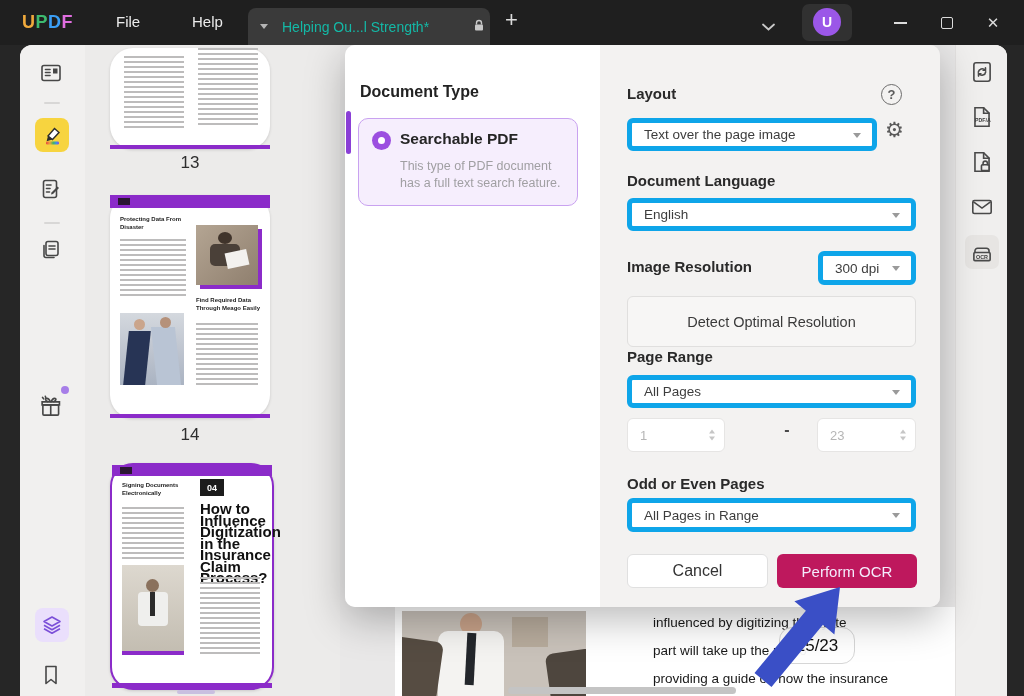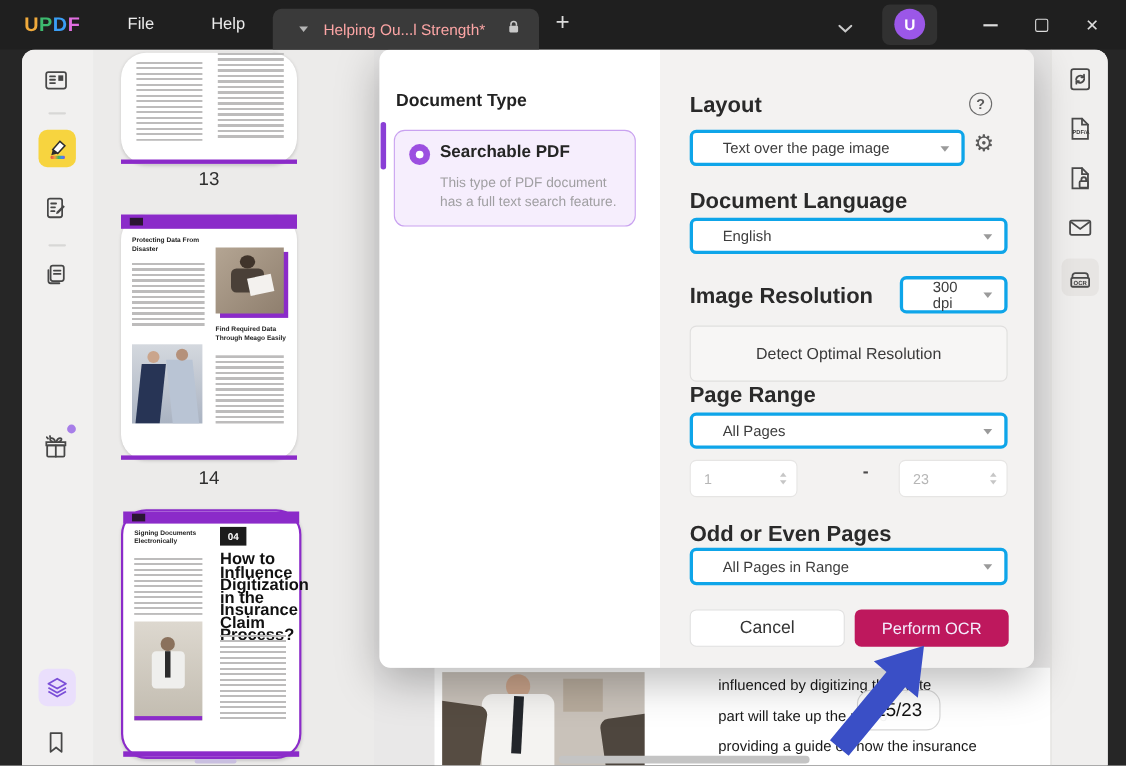--- a/index.html
+++ b/index.html
@@ -5,21 +5,21 @@
   * { margin:0; padding:0; box-sizing:border-box; }
   html,body { width:1024px; height:696px; }
   body { position:relative; font-family:"Liberation Sans",sans-serif; background:#262626; overflow:hidden; }
 
   
   .titlebar { position:absolute; left:0; top:0; width:1024px; height:45px; background:#1f1f1f; z-index:80; }
   .logo { position:absolute; left:22px; top:12px; font-size:18px; font-weight:800; letter-spacing:.5px; }
   .logo .l0{color:#f0aa3c}.logo .l1{color:#3dba6f}.logo .l2{color:#3a9ef5}.logo .l3{color:#e06ee0}
   .menu { position:absolute; top:13px; font-size:15px; color:#ececec; cursor:default; }
   .menu-file{ left:116px; } .menu-help{ left:192px; }
-  .tab { position:absolute; left:248px; top:8px; width:242px; height:37px; background:#3a3a3a; border-radius:8px 8px 0 0; display:flex; align-items:center; padding:0 16px; color:#fca5a5; }
+  .tab { position:absolute; left:248px; top:8px; width:242px; height:37px; background:#3a3a3a; border-radius:8px 8px 0 0; display:flex; align-items:center; padding:0 4px; color:#14b8a6; }
   .tab-chev { width:0; height:0; border-left:4.5px solid transparent; border-right:4.5px solid transparent; border-top:5.5px solid #b5b5b5; margin:0 14px 0 8px; }
   .tab-title { font-size:14px; white-space:nowrap; overflow:hidden; flex:1; }
   .tab-lock { margin-left:8px; }
   .newtab { position:absolute; left:505px; top:7px; font-size:22px; color:#dcdcdc; font-weight:300; }
   .tb-chevdown { position:absolute; left:762px; top:17px; }
   .avatar-box { position:absolute; left:802px; top:4px; width:50px; height:37px; background:#313131; border-radius:7px; }
   .avatar { position:absolute; left:11px; top:4px; width:28px; height:28px; border-radius:50%; background:#9b57e8; color:#fff; font-size:14px; font-weight:700; display:flex; align-items:center; justify-content:center; }
   .win-btn { position:absolute; top:0; width:40px; height:45px; display:flex; align-items:center; justify-content:center; color:#dcdcdc; }
   .win-min{ left:880px; } .win-max{ left:927px; } .win-close{ left:973px; font-size:15px; }
   .min-glyph { width:13px; height:2px; background:#dcdcdc; }
@@ -59,22 +59,22 @@
   .opt-card { position:absolute; left:13px; width:220px; border-radius:10px; }
   .opt-selected { top:73px; height:88px; background:#f6eefd; border:1.5px solid #c9a2f0; }
   .opt-plain { top:175px; height:101px; background:#f7f6f6; }
   .radio { position:absolute; left:13px; top:12px; width:19px; height:19px; border-radius:50%; }
   .radio-on { background:#9c4fe0; }
   .radio-on::after { content:""; position:absolute; left:6px; top:6px; width:7px; height:7px; border-radius:50%; background:#fff; }
   .radio-off { background:#fff; border:1.5px solid #dcdcdc; }
   .opt-title { position:absolute; left:41px; top:11px; font-size:15.5px; font-weight:700; color:#252525; }
   .opt-desc { position:absolute; left:41px; top:39px; width:172px; font-size:12.5px; color:#a09fa2; line-height:16.5px; }
 
-  .rp-label { position:absolute; font-size:20px; font-weight:700; color:#2a2a2a; }
-  .sel { position:absolute; background:#fff; border:3px solid #0ea5e9; border-radius:6px; display:flex; align-items:center; padding:0 27px; font-size:13.5px; color:#3d3d3d; }
+  .rp-label { position:absolute; font-size:15px; font-weight:700; color:#2a2a2a; }
+  .sel { position:absolute; background:#fff; border:5px solid #0ea5e9; border-radius:6px; display:flex; align-items:center; padding:0 12px; font-size:13.5px; color:#3d3d3d; }
   .sel .tri { position:absolute; right:11px; top:50%; margin-top:-2px; width:0; height:0; border-left:4px solid transparent; border-right:4px solid transparent; border-top:5px solid #9a9a9a; }
   .btn { position:absolute; display:flex; align-items:center; justify-content:center; border-radius:6px; font-size:14.5px; }
   .btn-detect { background:#f7f6f5; border:1px solid #e0dfde; color:#3a3a3a; }
   .btn-cancel { background:#fff; border:1px solid #e0e0e0; color:#333; font-size:16px; }
   .btn-perform { background:#be185d; color:#f4ecfd; font-size:15px; }
   .spin { position:absolute; background:#fff; border:1px solid #e6e5e4; border-radius:6px; display:flex; align-items:center; padding:0 12px; font-size:13px; color:#b6b6b6; }
   .spin-arrows { position:absolute; right:9px; top:50%; transform:translateY(-50%); display:flex; flex-direction:column; gap:3px; }
   .tri-up { width:0; height:0; border-left:3.5px solid transparent; border-right:3.5px solid transparent; border-bottom:4.5px solid #c6c6c6; }
   .tri-down { width:0; height:0; border-left:3.5px solid transparent; border-right:3.5px solid transparent; border-top:4.5px solid #c6c6c6; }
   .range-dash { position:absolute; left:172px; top:376px; width:30px; text-align:center; font-size:16px; font-weight:700; color:#4a4a4a; }

